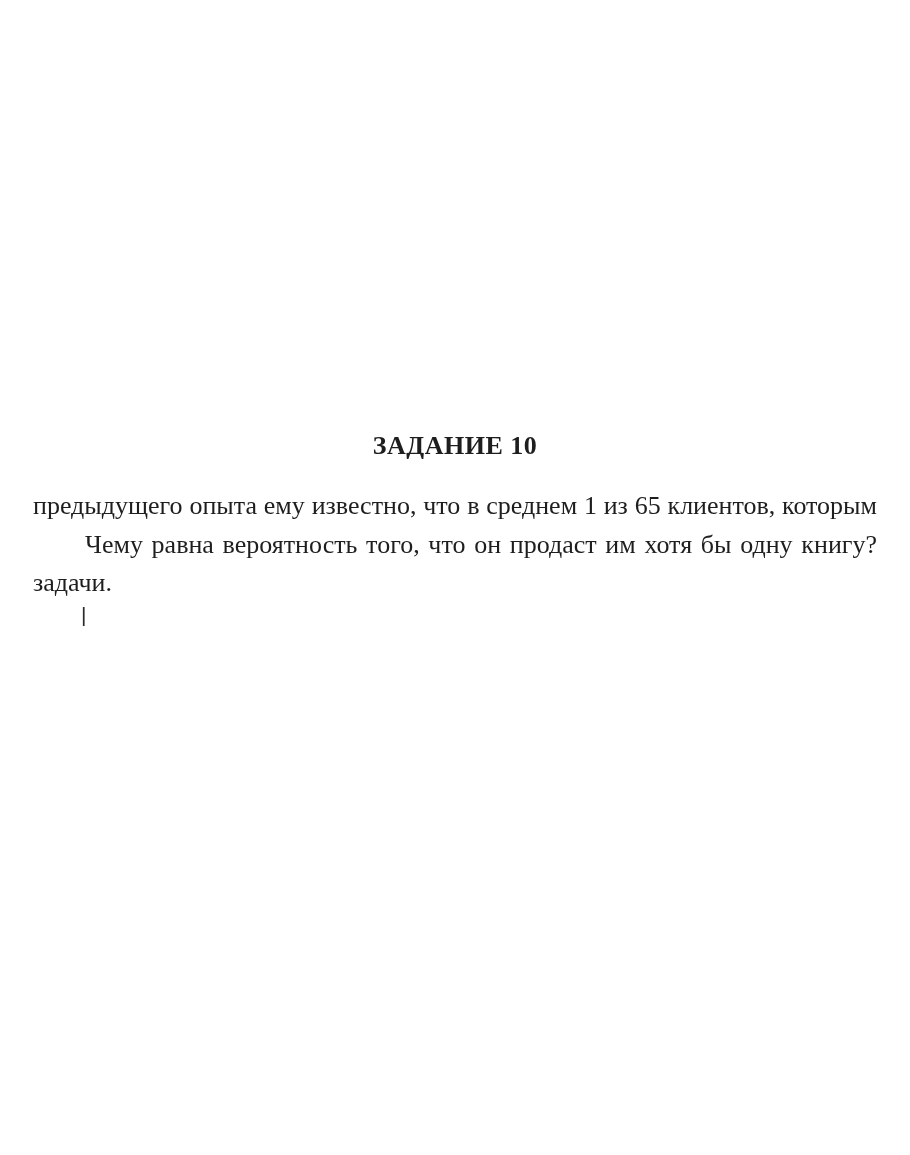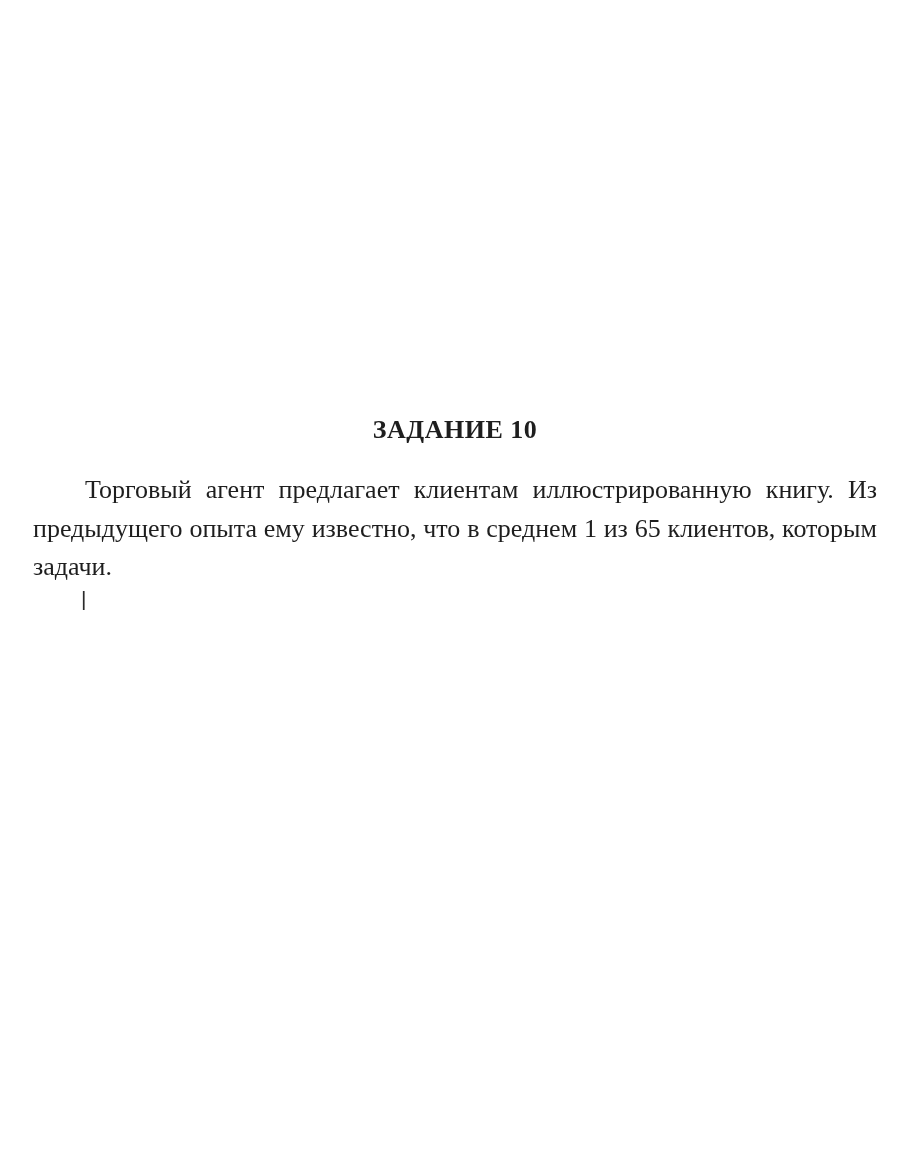--- a/index.html
+++ b/index.html
@@ -11,21 +11,21 @@
     height: 1155px;
     background: #ffffff;
     font-family: "Liberation Serif", serif;
     color: #1e1e1e;
     overflow: hidden;
   }
   .page {
     box-sizing: border-box;
     width: 910px;
     height: 1155px;
-    padding: 0 33px;
+    padding: 16px 33px;
   }
   .heading {
     margin: 0;
     padding-top: 416px;
     text-align: center;
     font-size: 26px;
     font-weight: bold;
     letter-spacing: 0.5px;
     line-height: 28px;
   }
@@ -55,26 +55,26 @@
 </style>
 </head>
 <body>
 
 <div class="page">
 
   <h1 class="heading">ЗАДАНИЕ 10</h1>
 
   <div class="body-text">
 
-    <div class="line indent">Торговый агент предлагает клиентам иллюстрированную книгу. Из</div>
 
     <div class="line">предыдущего опыта ему известно, что в среднем 1 из 65 клиентов, которым</div>
 
 
 
+    <div class="line indent">Чему равна вероятность того, что он продаст им хотя бы одну книгу?</div>
 
 
     <div class="line para-end">задачи.</div>
 
   </div>
 
   <div class="cursor-mark">|</div>
 
 </div>
 

